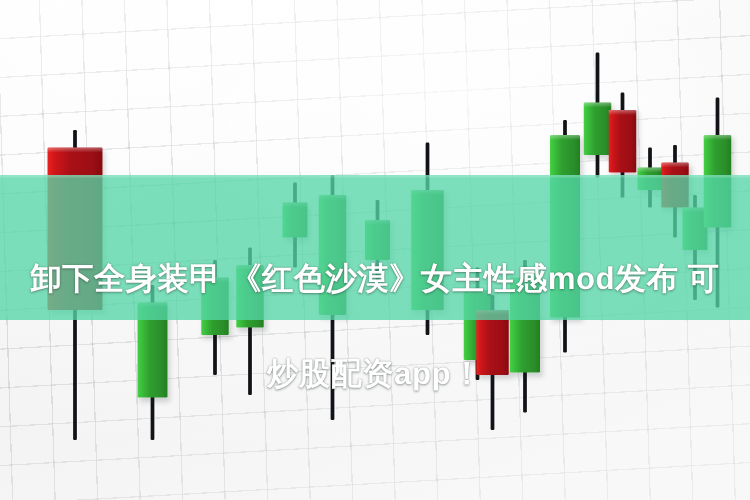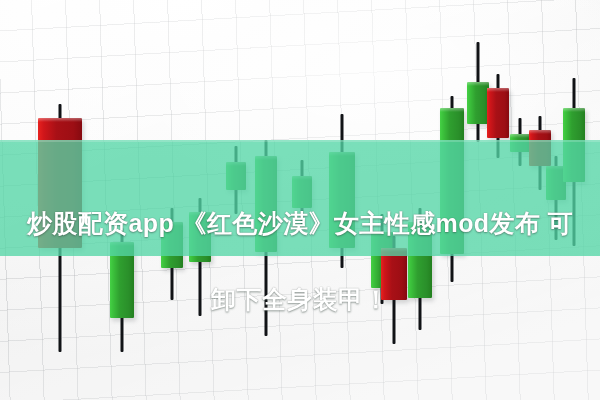--- a/index.html
+++ b/index.html
@@ -176,17 +176,17 @@
         <div class="wick" style="top: 0px; height: 168px;"></div>
         <div class="body up" style="top: 30px; height: 74px;"></div>
       </div>
     </div>
 
   <div id="band" style="top: 140px; height: 116px; background: rgba(84, 214, 166, 0.78);">
     <div class="band-top"></div>
   </div>
 
   <div id="headline" style="top: 166px; font-size: 25px; color: rgb(255, 255, 255);">
-    <span class="ln">炒股配资app 《红色沙漠》女主性感mod发布 可</span>
-    <span class="ln">卸下全身装甲！</span>
+    <span class="ln">卸下全身装甲 《红色沙漠》女主性感mod发布 可</span>
+    <span class="ln">炒股配资app！</span>
   </div>
 
 </div>
 
 </body></html>

